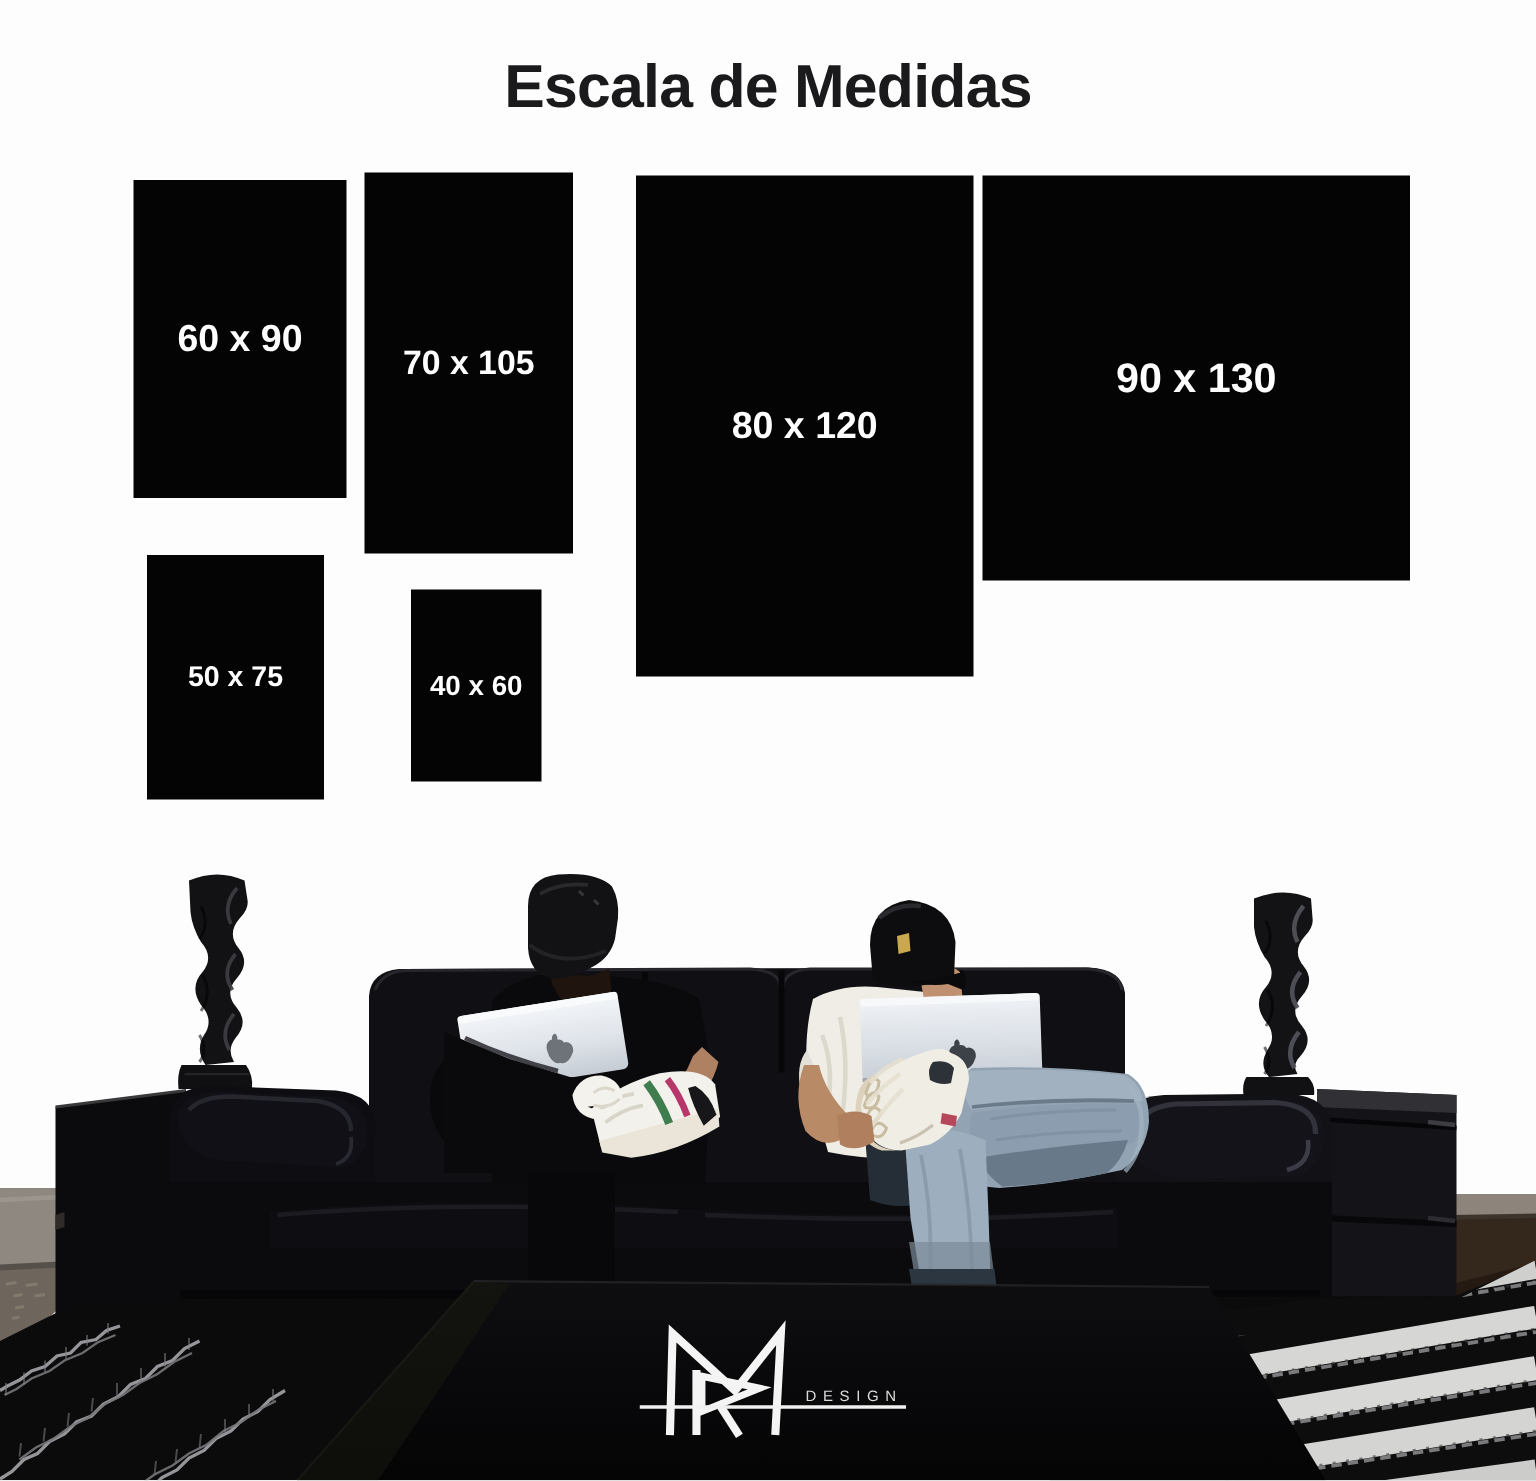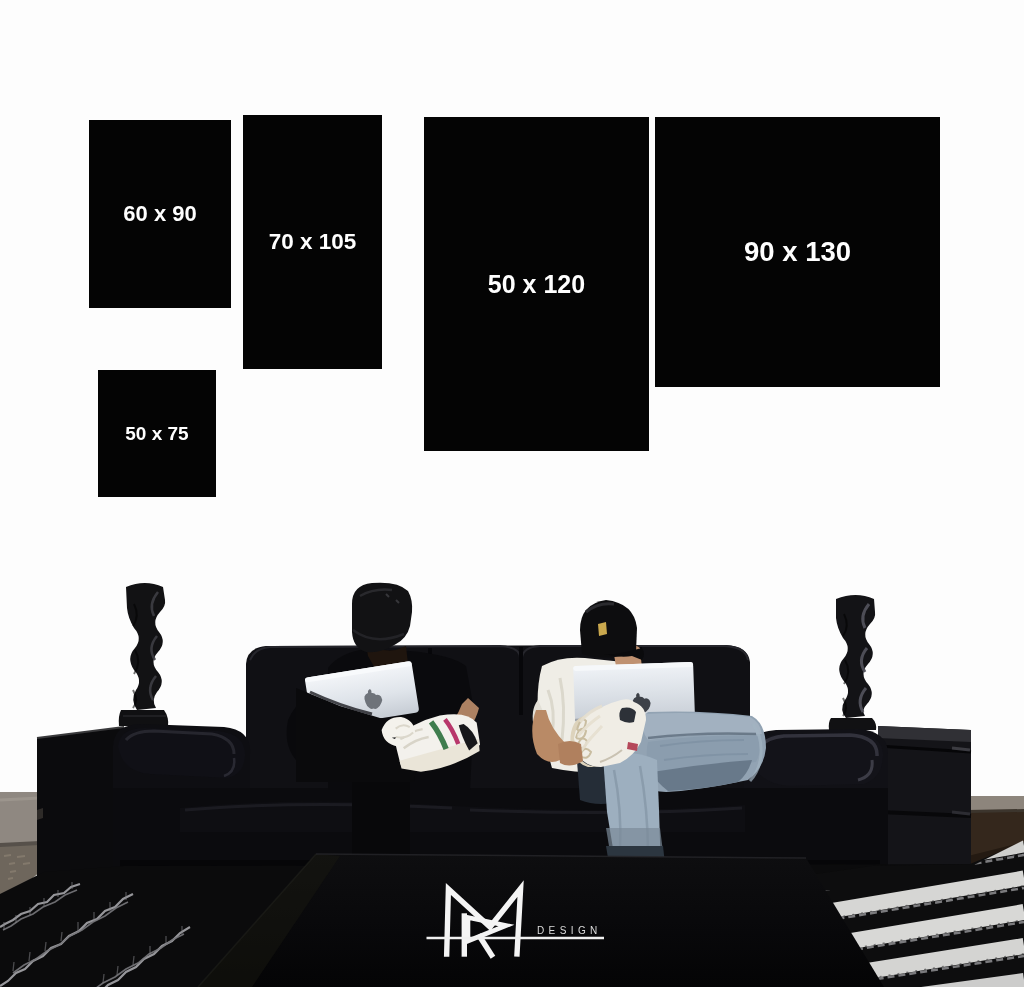--- a/index.html
+++ b/index.html
@@ -1,25 +1,27 @@
 <!DOCTYPE html>
 <html><head><meta charset="utf-8">
 <style>
 html,body{margin:0;padding:0;background:#fff}
 #page{position:relative;width:1024px;height:987px;background:#fdfdfd;overflow:hidden;font-family:"Liberation Sans",sans-serif}
 .rect{position:absolute;background:#040404;color:#fff;display:flex;align-items:center;justify-content:center;font-weight:bold;letter-spacing:0px}
 #title{position:absolute;left:0;top:34px;width:1024px;text-align:center;font-size:40.5px;font-weight:bold;color:#1a1a1c;letter-spacing:-0.5px}
 </style></head>
 <body>
 <div id="page">
-<div class="rect" style="left:89px;top:120px;width:142px;height:188px;font-size:22px">60 x 90</div>
+<div id="title">Escala de Medidas</div>
+<div class="rect" style="left:89px;top:120px;width:142px;height:212px;font-size:25px">60 x 90</div>
 <div class="rect" style="left:243px;top:115px;width:139px;height:254px;font-size:22.5px">70 x 105</div>
-<div class="rect" style="left:424px;top:117px;width:225px;height:334px;font-size:25px">50 x 120</div>
+<div class="rect" style="left:424px;top:117px;width:225px;height:334px;font-size:25px">80 x 120</div>
 <div class="rect" style="left:655px;top:117px;width:285px;height:270px;font-size:27.5px">90 x 130</div>
-<div class="rect" style="left:98px;top:370px;width:118px;height:127px;font-size:19px">50 x 75</div>
+<div class="rect" style="left:98px;top:370px;width:118px;height:163px;font-size:19px">50 x 75</div>
+<div class="rect" style="left:274px;top:393px;width:87px;height:128px;font-size:18.5px">40 x 60</div>
 <svg id="scene" width="1024" height="427" viewBox="0 0 1024 427" style="position:absolute;left:0;top:560px">
 <defs>
 <linearGradient id="tableG" x1="0" y1="0" x2="0" y2="1">
 <stop offset="0" stop-color="#0e0e10"></stop>
           <stop offset="0.5" stop-color="#09090b"></stop>
           <stop offset="1" stop-color="#040405"></stop>
 </linearGradient>
 <linearGradient id="lapG" x1="0" y1="0" x2="0" y2="1">
 <stop offset="0" stop-color="#f0f3f7"></stop>
           <stop offset="0.5" stop-color="#dde2e8"></stop>

